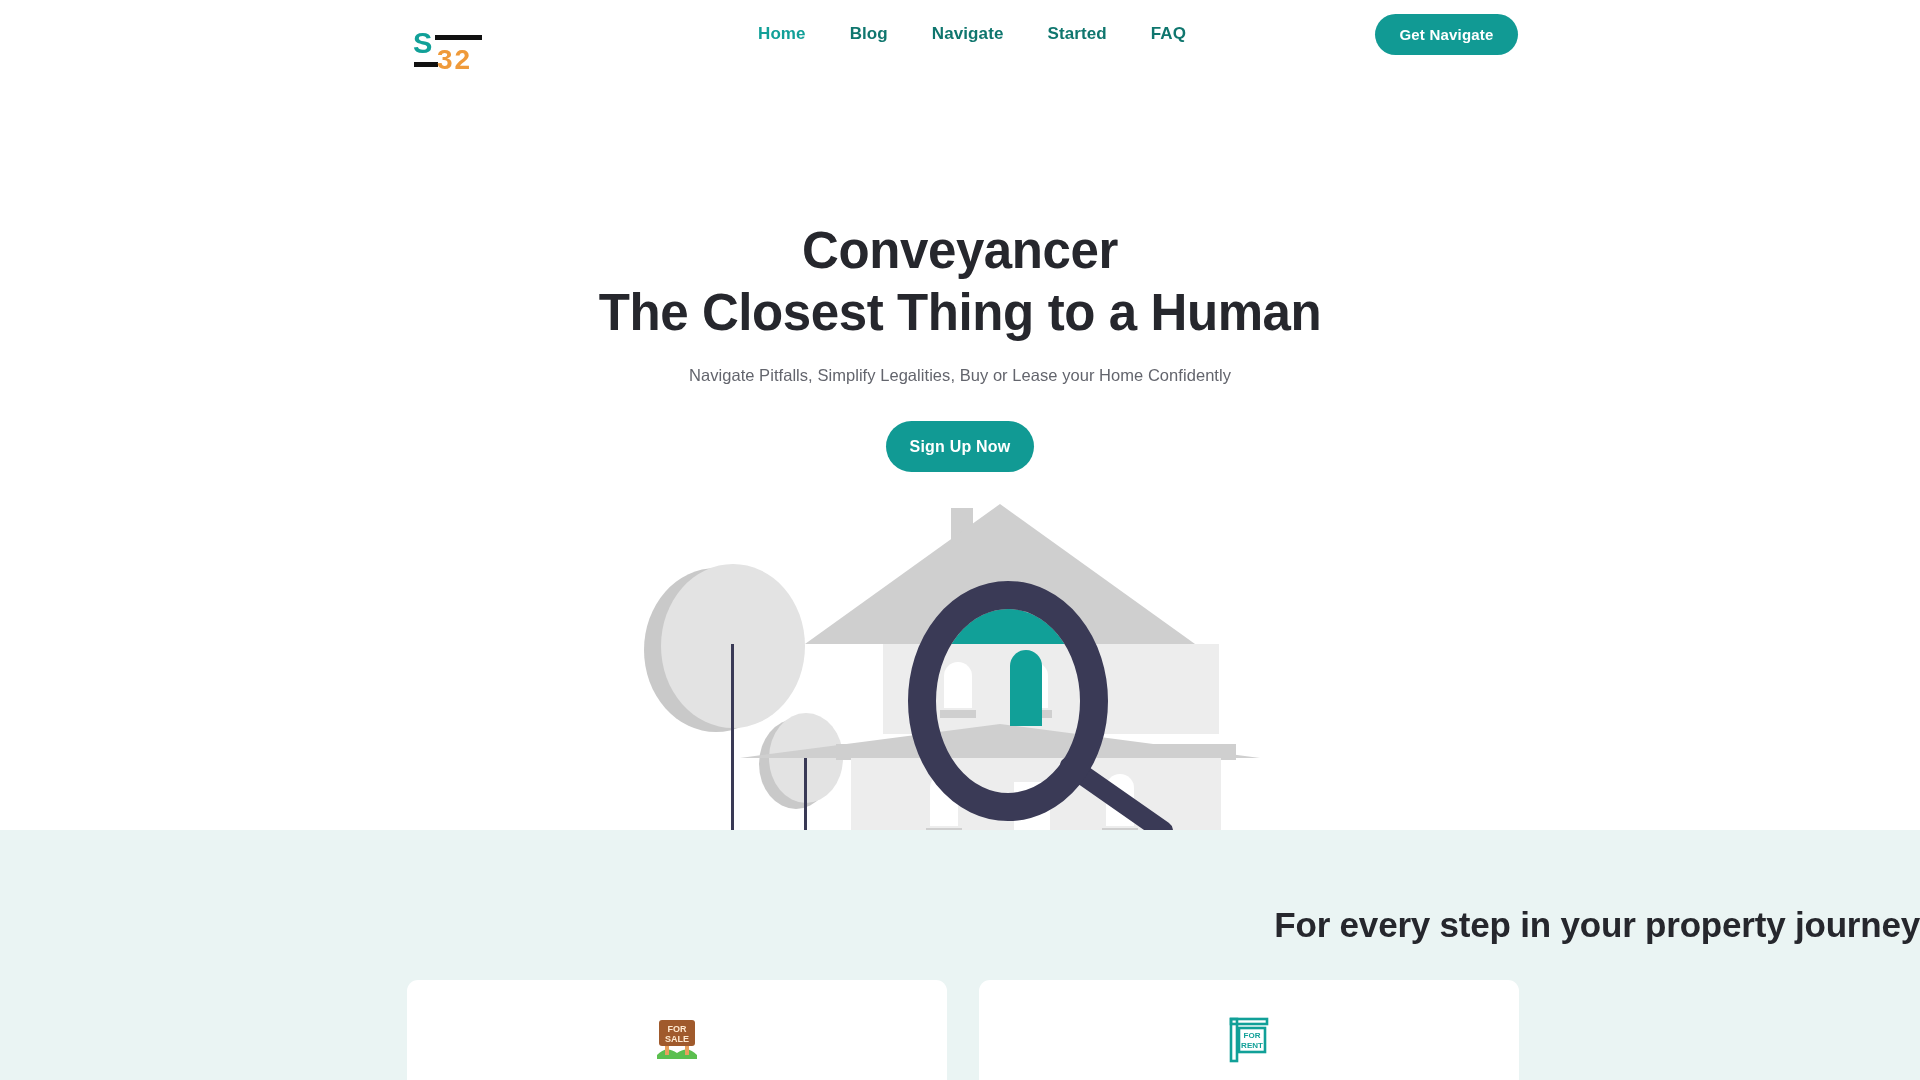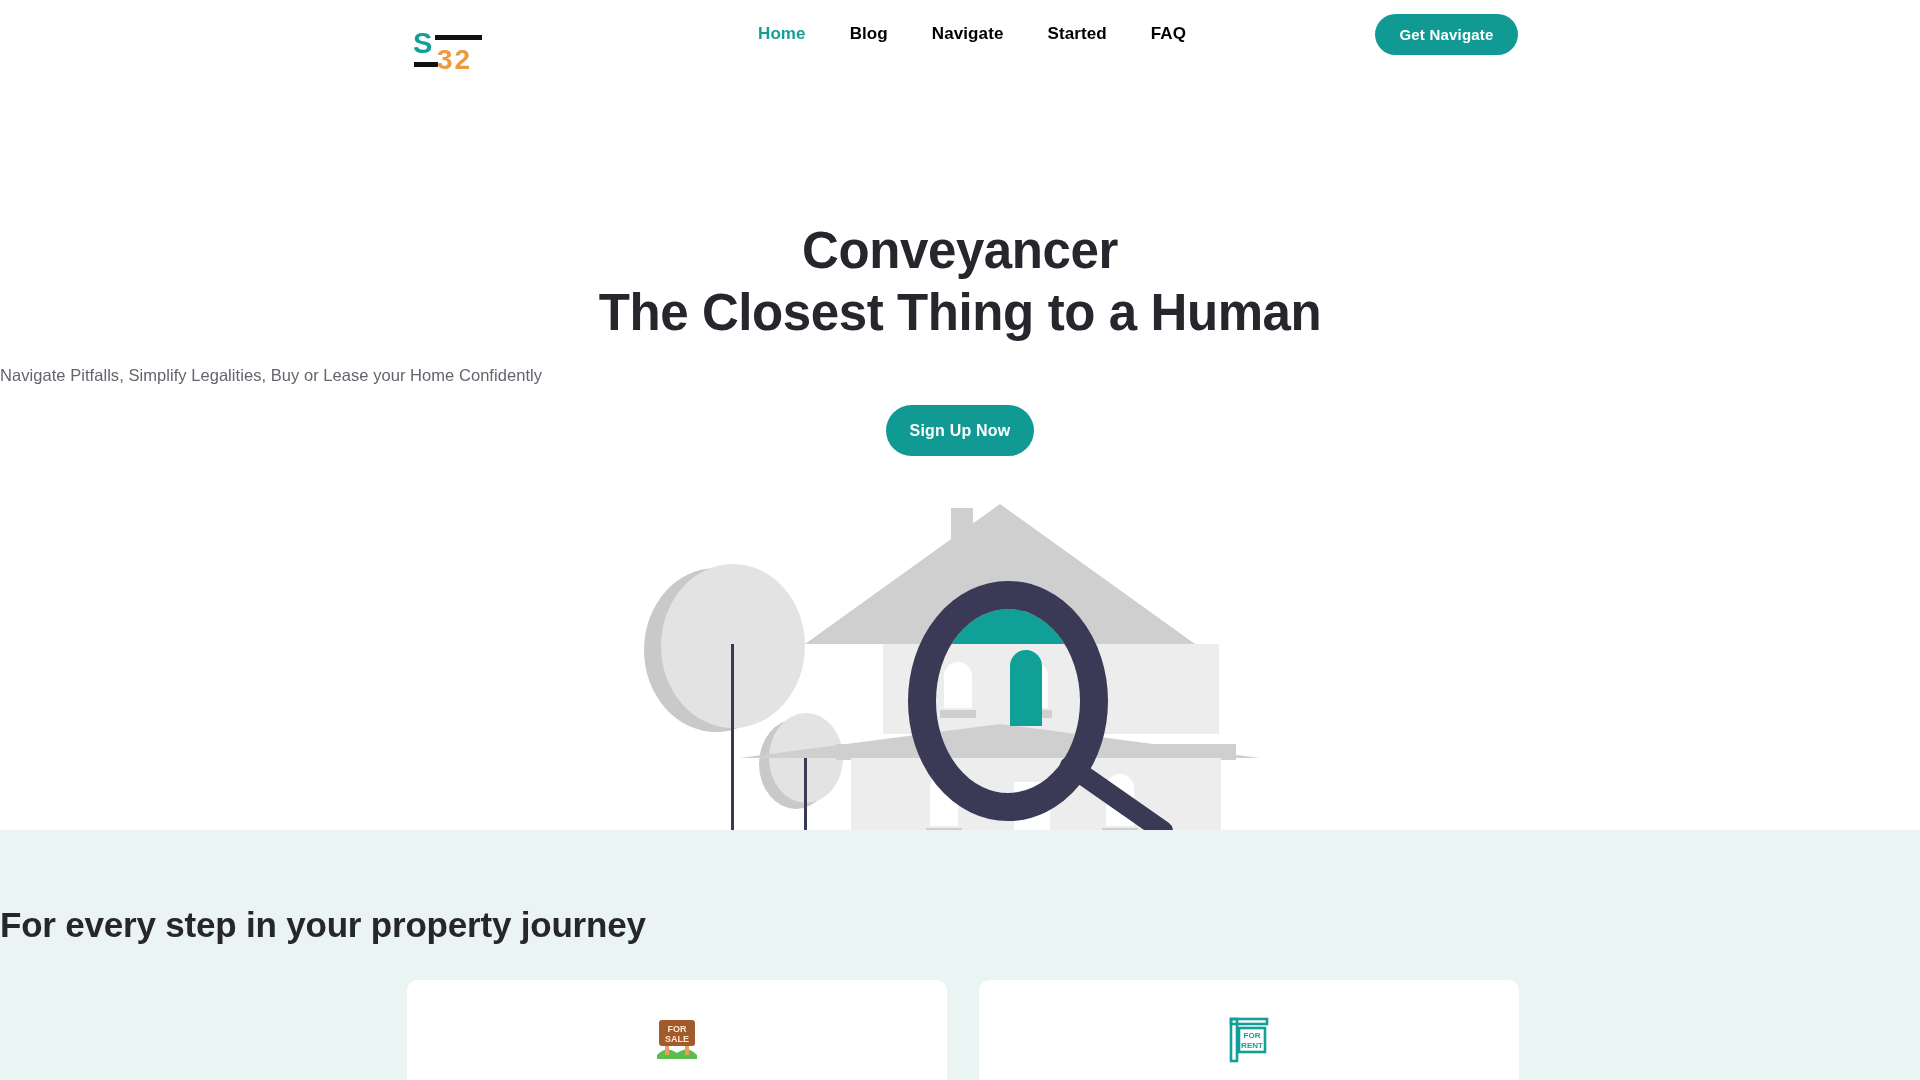--- a/index.html
+++ b/index.html
@@ -40,21 +40,21 @@
     top: 22px;
     display: flex;
     align-items: center;
     gap: 0px;
     justify-content: center;
   }
 
   .nav-item {
     font-size: 17px;
     font-weight: 600;
-    color: #000000;
+    color: #0f766e;
     text-decoration: none;
     padding: 0 22px;
     line-height: 24px;
     letter-spacing: 0.1px;
     white-space: nowrap;
   }
   .nav-item.active { color: #11a098; }
 
   .cta-header {
     position: absolute;
@@ -92,20 +92,21 @@
     letter-spacing: -0.4px;
     color: #26272d;
   }
   .hero-title .line { display: block; }
 
   .hero-sub {
     position: absolute;
     top: 288px;
     left: 0;
     width: 100%;
+    text-align: center;
     font-size: 16.5px;
     font-weight: 400;
     color: #63656d;
     letter-spacing: 0.05px;
   }
 
   .hero-cta-wrap {
     position: absolute;
     top: 327px;
     left: 0;
@@ -118,20 +119,21 @@
     height: 51px;
     border: none;
     border-radius: 26px;
     background: #119a94;
     color: #ffffff;
     font-family: "Liberation Sans", sans-serif;
     font-size: 16px;
     font-weight: 700;
     letter-spacing: 0.2px;
     cursor: pointer;
+    margin-top: 16px;
   }
 
   .hero-art {
     position: absolute;
     top: 418px;
     left: 50%;
     transform: translateX(-50%);
     width: 720px;
     height: 368px;
   }
@@ -141,21 +143,21 @@
     background: #eaf4f3;
     height: 250px;
     position: relative;
   }
 
   .features-title {
     position: absolute;
     top: 75px;
     left: 0;
     width: 100%;
-    text-align: left;
+    text-align: right;
     font-size: 35px;
     font-weight: 700;
     color: #26272d;
     letter-spacing: -0.2px;
   }
 
   .cards {
     position: absolute;
     top: 150px;
     left: 407px;

